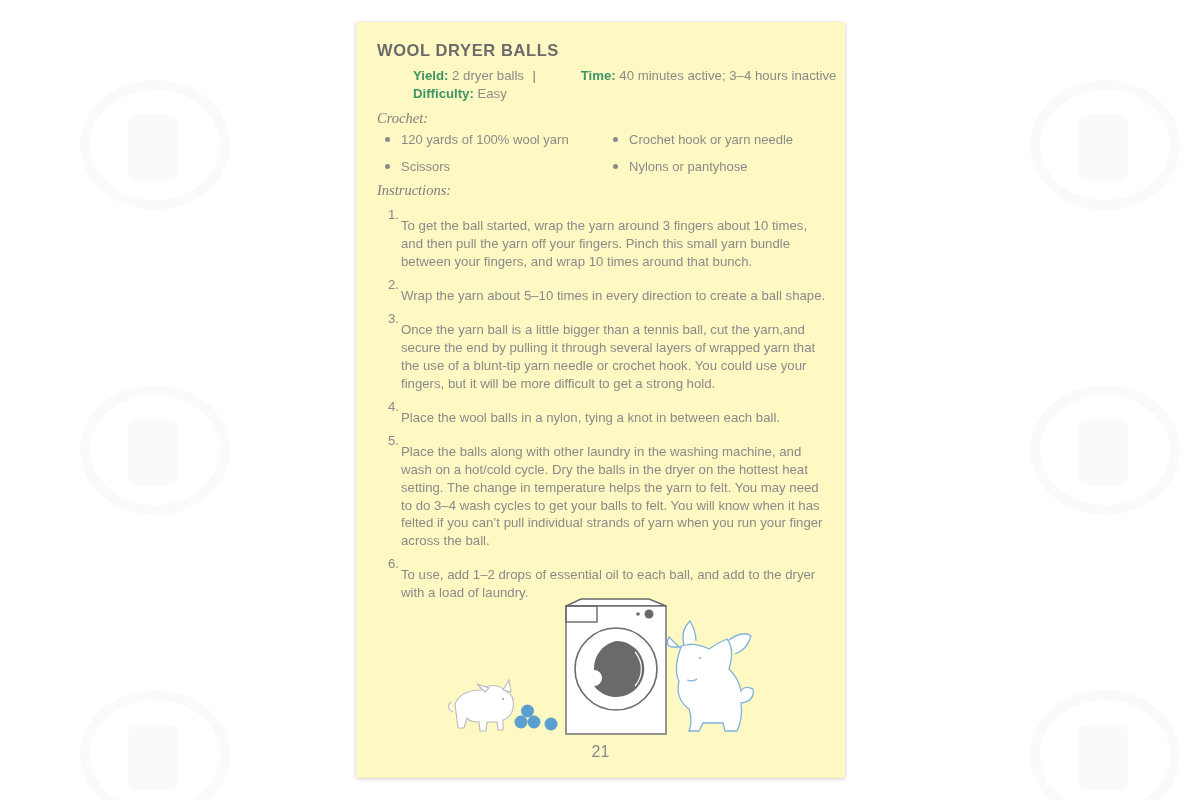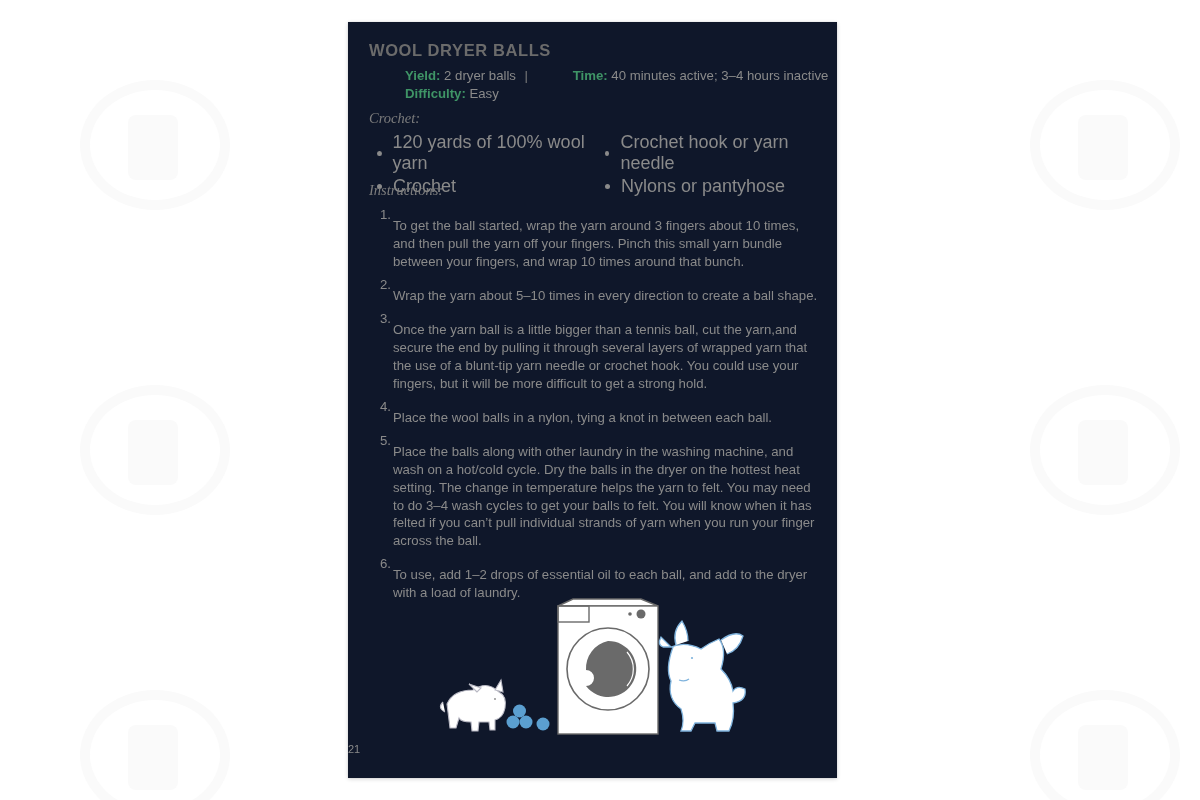--- a/index.html
+++ b/index.html
@@ -19,62 +19,62 @@
     }
     .watermark::after {
       content: "";
       position: absolute; left: 38px; top: 25px;
       width: 50px; height: 65px;
       background: #fafafa;
       border-radius: 8px;
     }
     .page {
       position: absolute;
-      left: 348px; top: 22px;
+      left: 356px; top: 22px;
       width: 489px; height: 756px;
-      background: #0f172a;
+      background: #fef9c3;
       box-shadow: 0 1px 4px rgba(0,0,0,0.18), 0 0 1px rgba(0,0,0,0.12);
     }
     .title {
       position: absolute; left: 21px; top: 19px;
       font-size: 16.5px; font-weight: bold; letter-spacing: 0.6px;
       color: #6b6b6b;
     }
     .meta {
       position: absolute; left: 21px; top: 45px;
       font-size: 13.2px; color: #8a8a8a; line-height: 18px;
     }
     .meta .lbl { color: #3f9466; font-weight: bold; margin-left: 36px; }
     .meta .sep { color: #7a7a7a; margin: 0 5px; }
     .section-head {
       position: absolute; left: 21px;
       font-family: "Liberation Serif", serif;
       font-style: italic; font-size: 14.5px; color: #7d7d7d;
     }
     .supplies {
       position: absolute; left: 26px; top: 110px; width: 450px;
-      display: grid; grid-template-columns: 228px 220px; row-gap: 2px;
-      font-size: 18px; color: #8a8a8a;
+      display: grid; grid-template-columns: 228px 220px; row-gap: 12px;
+      font-size: 13px; color: #8a8a8a;
     }
     .supply { display: flex; align-items: center; }
     .bullet {
       width: 5px; height: 5px; border-radius: 50%; background: #8a8a8a;
       margin-right: 11px; margin-left: 3px;
     }
     .steps {
       position: absolute; left: 22px; top: 184px; width: 450px;
       font-size: 13.2px; color: #8a8a8a; line-height: 17.8px;
     }
     .step { display: flex; margin-bottom: 5.5px; }
     .step .num { width: 21px; flex: none; text-align: right; padding-right: 0; }
     .step .txt { padding-left: 2px; margin-top: 11px; }
     .illus { position: absolute; left: 85px; top: 570px; width: 340px; height: 150px; }
     .page-num {
       position: absolute; left: 0; width: 489px; top: 721px;
-      text-align: left; font-size: 11px; color: #8a8a8a;
+      text-align: center; font-size: 16px; color: #8a8a8a;
     }
   </style>
 </head>
 <body>
 
 <div class="watermark" style="left:80px;top:80px;"></div>
 <div class="watermark" style="left:80px;top:385px;"></div>
 <div class="watermark" style="left:80px;top:690px;"></div>
 <div class="watermark" style="left:1030px;top:80px;"></div>
 <div class="watermark" style="left:1030px;top:385px;"></div>
@@ -103,21 +103,21 @@
     <div class="supply">
       <span class="bullet"></span>
       <span>120 yards of 100% wool yarn</span>
     </div>
     <div class="supply">
       <span class="bullet"></span>
       <span>Crochet hook or yarn needle</span>
     </div>
     <div class="supply">
       <span class="bullet"></span>
-      <span>Crochet</span>
+      <span>Scissors</span>
     </div>
     <div class="supply">
       <span class="bullet"></span>
       <span>Nylons or pantyhose</span>
     </div>
   </div>
 
   <div class="section-head" style="top:160px;">Instructions:</div>
 
   <div class="steps">

